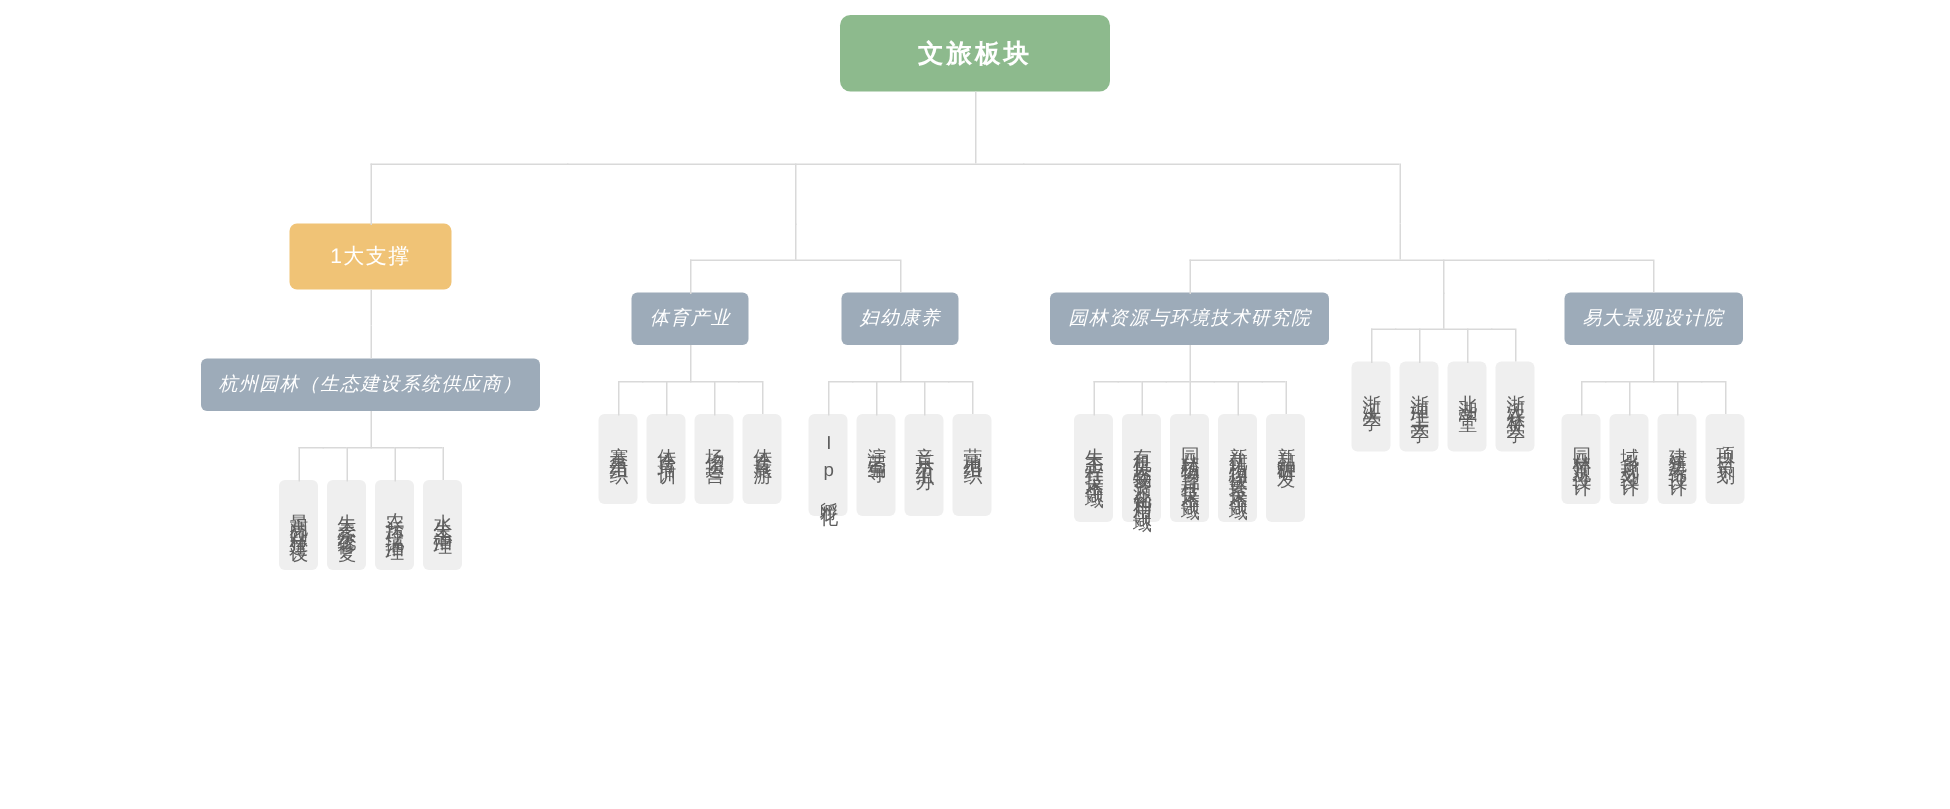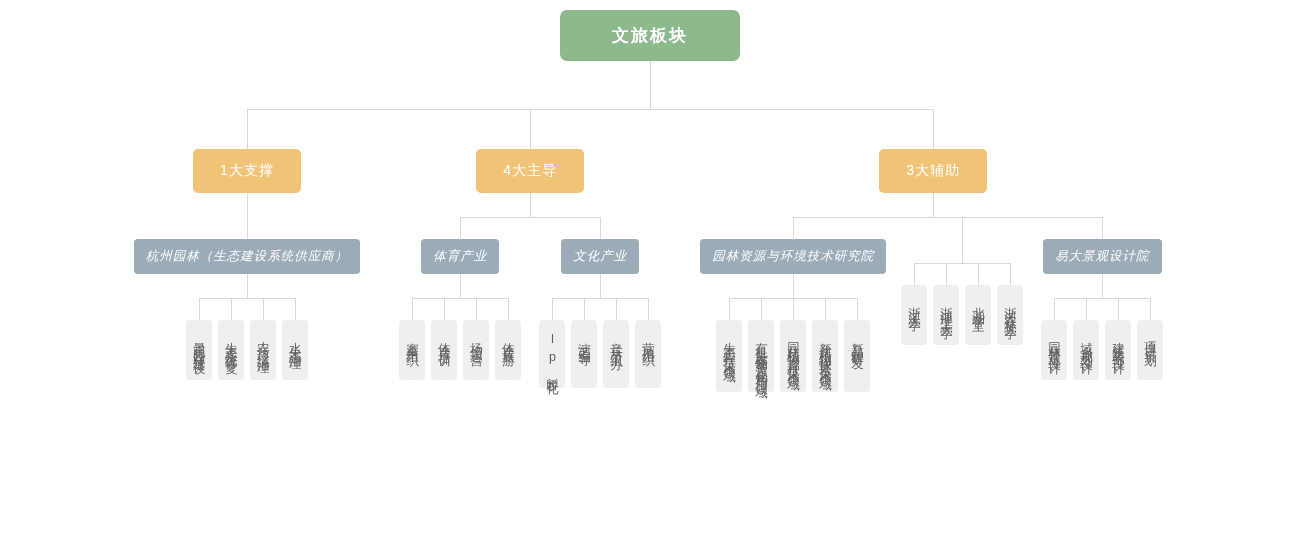--- a/index.html
+++ b/index.html
@@ -99,21 +99,20 @@
                 <div class="leaf">
                   <span>水生态治理</span>
                 </div>
               </li>
           </ul>
         </li>
       </ul>
     </li>
 
     <li>
-      <div class="node branch-node">4大主导</div>
       <ul class="level groups">
 
 
         <li>
           <div class="node group-node">体育产业</div>
           <ul class="level items">
             <li>
                 <div class="leaf">
                   <span>赛事组织</span>
                 </div>
@@ -130,21 +129,21 @@
               </li>
             <li>
                 <div class="leaf">
                   <span>体育旅游</span>
                 </div>
               </li>
           </ul>
         </li>
 
         <li>
-          <div class="node group-node">文化产业</div>
+          <div class="node group-node">妇幼康养</div>
           <ul class="level items">
             <li>
                 <div class="leaf">
                   <span>Ip孵化</span>
                 </div>
               </li>
             <li>
                 <div class="leaf">
                   <span>演艺编导</span>
                 </div>
@@ -160,21 +159,20 @@
                 </div>
               </li>
           </ul>
         </li>
 
 
       </ul>
     </li>
 
     <li>
-      <div class="node branch-node">3大辅助</div>
       <ul class="level groups">
 
         <li>
           <div class="node group-node">园林资源与环境技术研究院</div>
           <ul class="level items">
             <li>
                 <div class="leaf">
                   <span>生态工程技术领域</span>
                 </div>
               </li>

